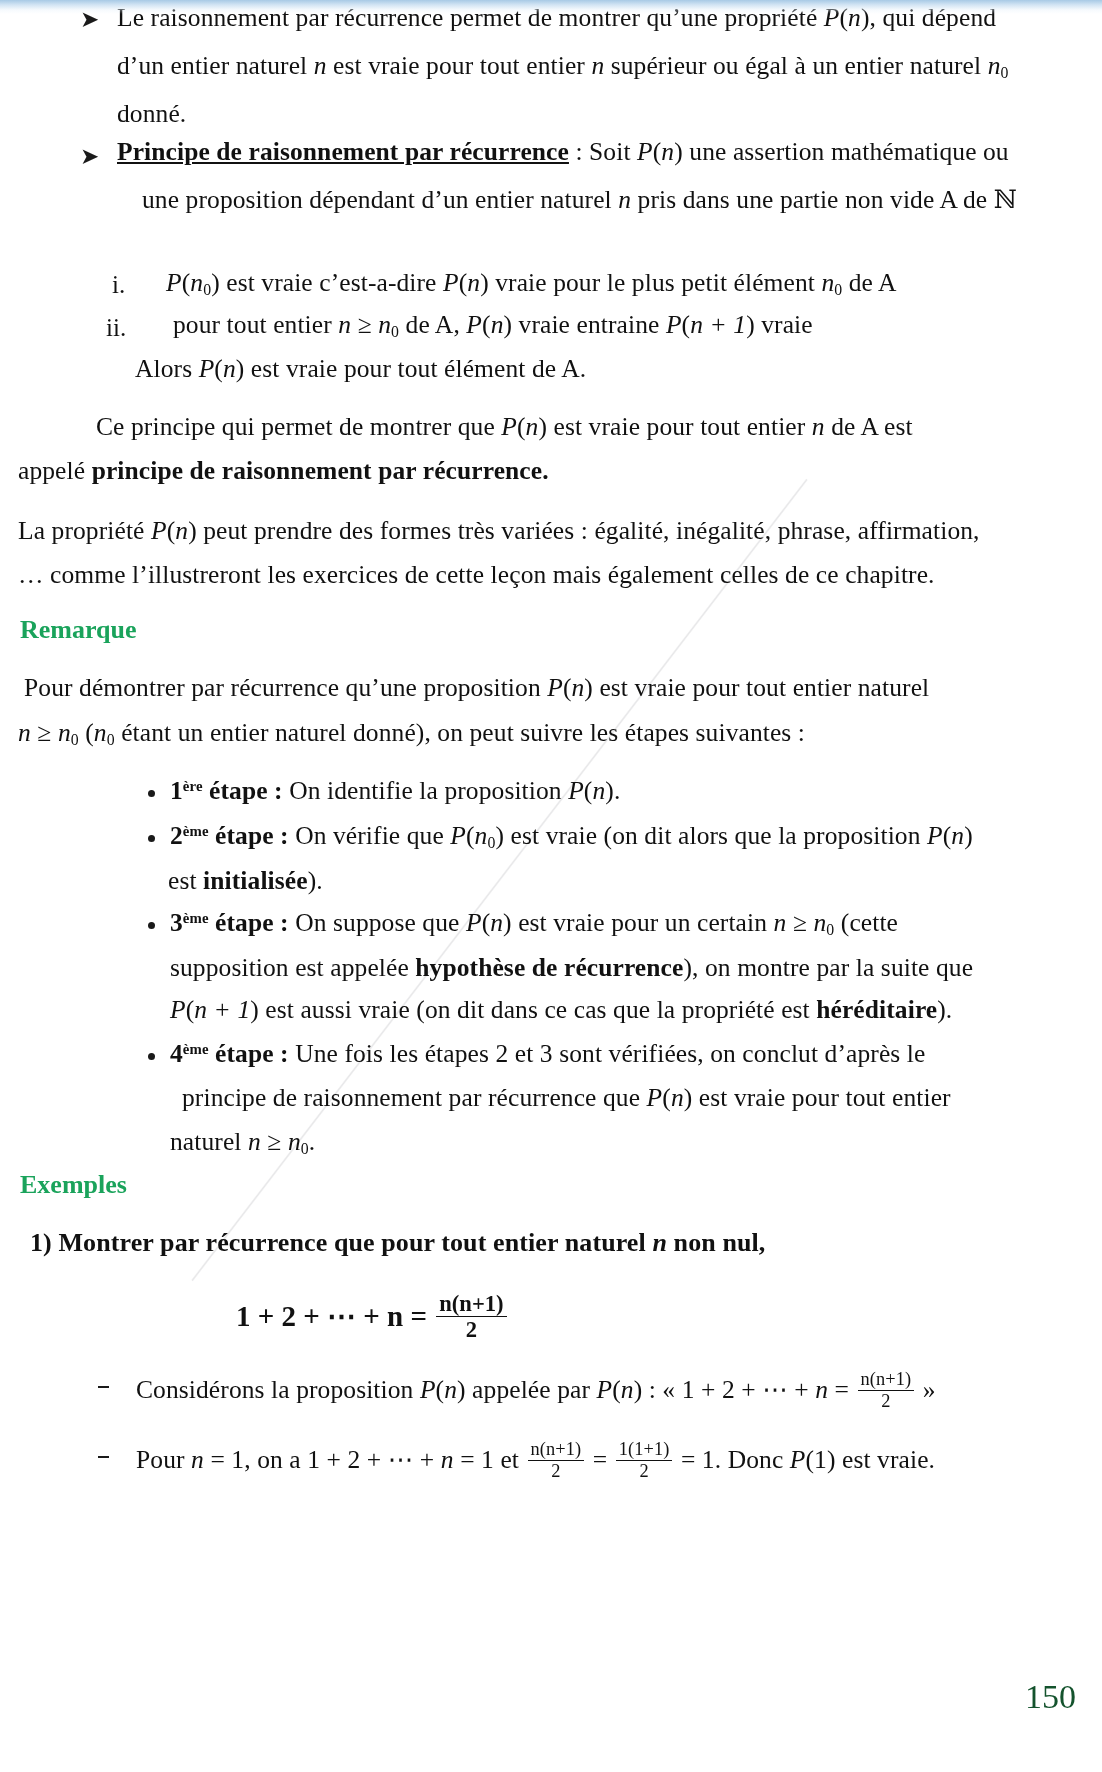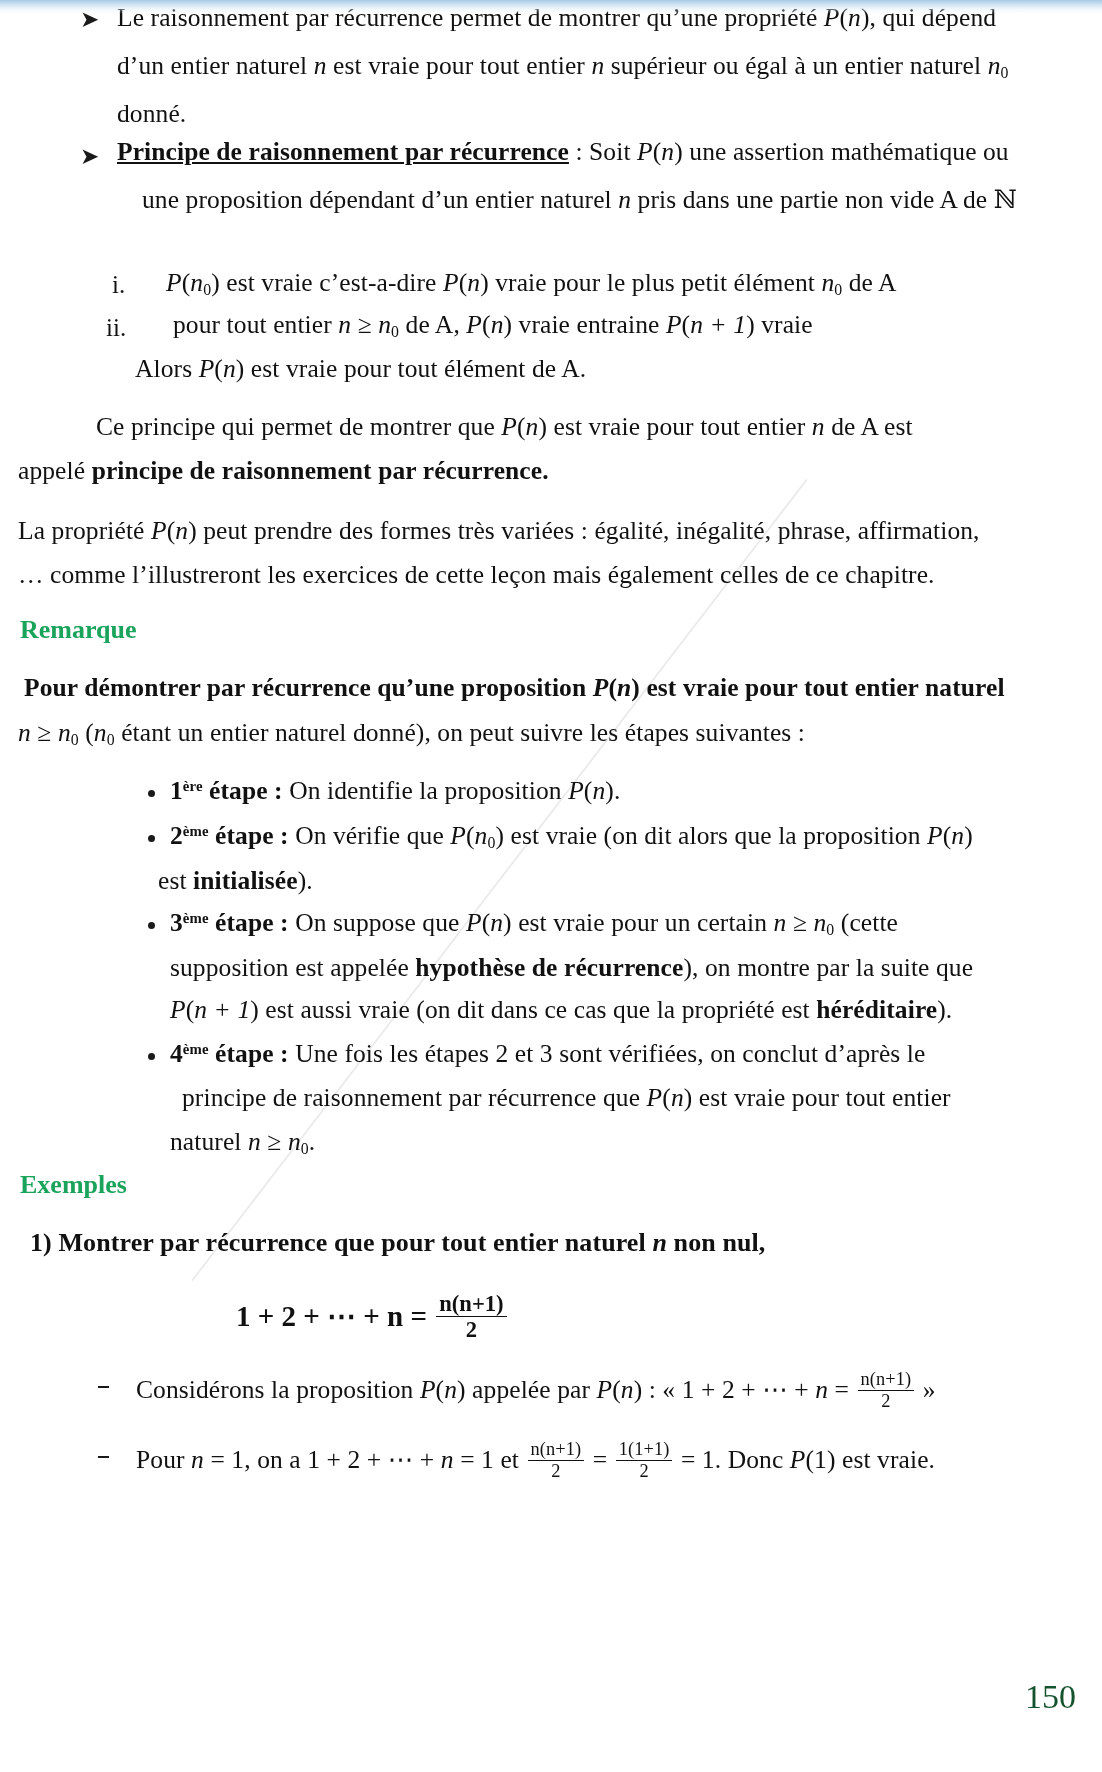--- a/index.html
+++ b/index.html
@@ -218,37 +218,37 @@
     <span>La propriété </span><span class="mv">P</span>(<span class="mv">n</span><span>) peut prendre des formes très variées : égalité, inégalité, phrase, affirmation,</span>
   </div>
   <div class="line" style="left:18px; top:562px;">
     <span>… comme l’illustreront les exercices de cette leçon mais également celles de ce chapitre.</span>
   </div>
 
   <div class="heading-green" style="left:20px; top:617px;">
     <span>Remarque</span>
   </div>
 
-  <div class="line" style="left:24px; top:675px;font-weight:bold;">
+  <div class="line" style="left:24px; top:675px;">
     <span>Pour démontrer par récurrence qu’une proposition </span><span class="mv">P</span>(<span class="mv">n</span><span>) est vraie pour tout entier naturel</span>
   </div>
   <div class="line" style="left:18px; top:720px;">
     <span class="mv">n</span><span> ≥ </span><span class="mv"><span>n</span><sub class="n0">0</sub></span><span> (</span><span class="mv"><span>n</span><sub class="n0">0</sub></span><span> étant un entier naturel donné), on peut suivre les étapes suivantes :</span>
   </div>
 
   <div class="marker-dot" style="left:148px; top:790px;"></div>
   <div class="line" style="left:170px; top:778px;">
     <span class="b">1</span><sup class="ord">ère</sup><span class="b"> étape : </span><span>On identifie la proposition </span><span class="mv">P</span>(<span class="mv">n</span><span>).</span>
   </div>
 
   <div class="marker-dot" style="left:148px; top:835px;"></div>
   <div class="line" style="left:170px; top:823px;">
     <span class="b">2</span><sup class="ord">ème</sup><span class="b"> étape : </span><span>On vérifie que </span><span class="mv">P</span>(<span class="mv"><span>n</span><sub class="n0">0</sub></span><span>) est vraie (on dit alors que la proposition </span><span class="mv">P</span>(<span class="mv">n</span><span>)</span>
   </div>
-  <div class="line" style="left:158px; top:868px;">
+  <div class="line" style="left:168px; top:868px;">
     <span>est </span><span class="b">initialisée</span><span>).</span>
   </div>
 
   <div class="marker-dot" style="left:148px; top:922px;"></div>
   <div class="line" style="left:170px; top:910px;">
     <span class="b">3</span><sup class="ord">ème</sup><span class="b"> étape : </span><span>On suppose que </span><span class="mv">P</span>(<span class="mv">n</span><span>) est vraie pour un certain </span><span class="mv">n</span><span> ≥ </span><span class="mv"><span>n</span><sub class="n0">0</sub></span><span> (cette</span>
   </div>
   <div class="line" style="left:170px; top:955px;">
     <span>supposition est appelée </span><span class="b">hypothèse de récurrence</span><span>), on montre par la suite que</span>
   </div>

